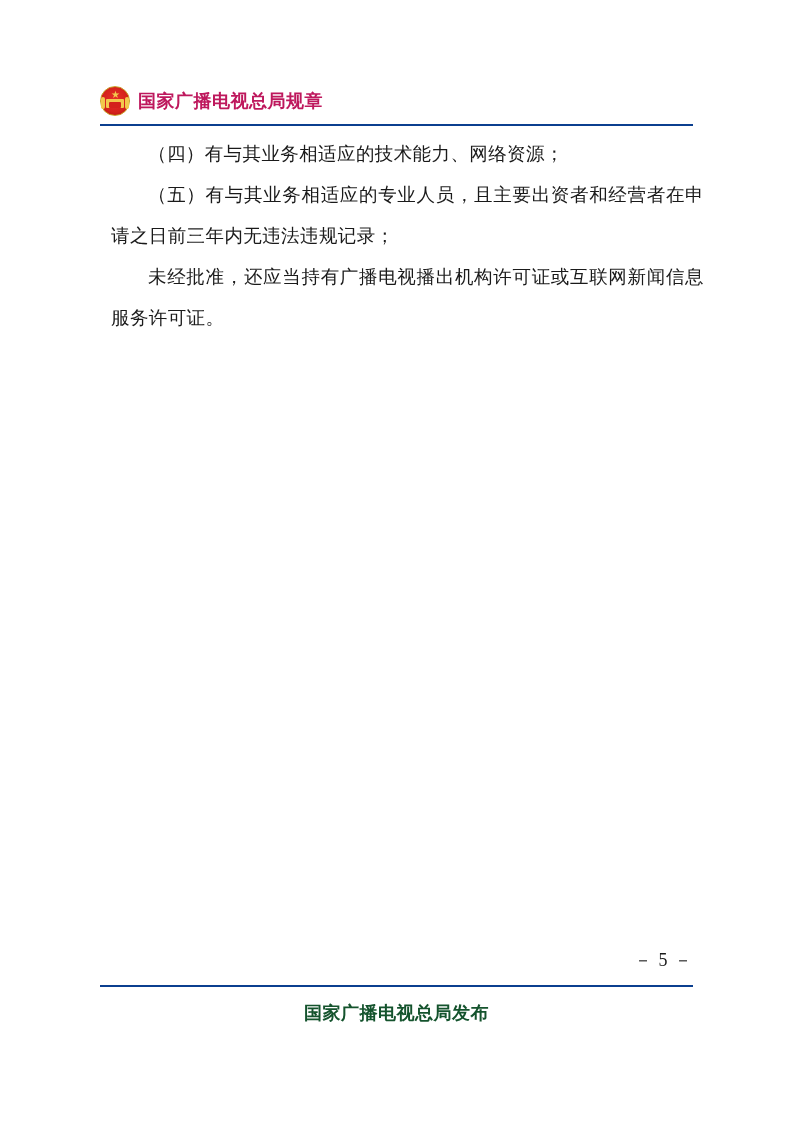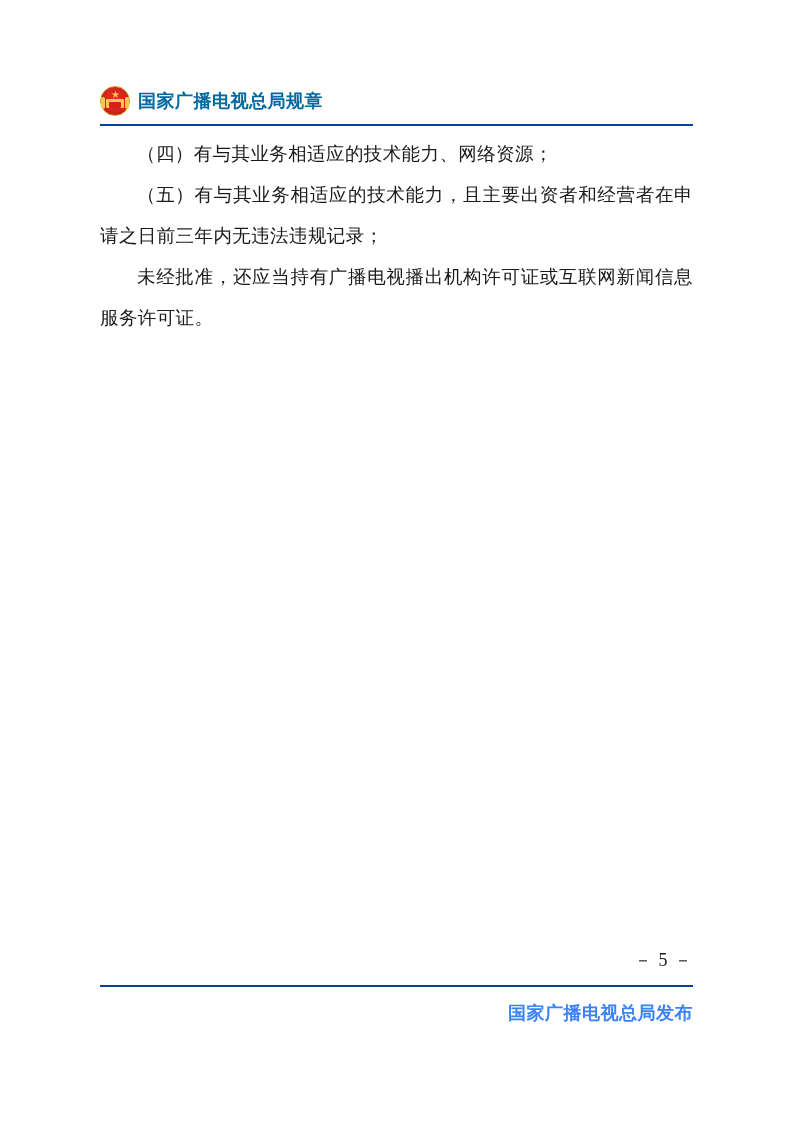--- a/index.html
+++ b/index.html
@@ -79,38 +79,38 @@
     background: #f2c94c;
     border-radius: 2px;
   }
   .emblem .ear-l { left: 1px; }
   .emblem .ear-r { right: 1px; }
 
   .header-title {
     font-family: "Liberation Sans", "DejaVu Sans", sans-serif;
     font-weight: bold;
     font-size: 18px;
-    color: #0369a1;
+    color: #be185d;
     letter-spacing: 0.5px;
     white-space: nowrap;
   }
 
   .rule-top {
     position: absolute;
     left: 100px;
     top: 124px;
     width: 593px;
     height: 2px;
     background: #0b3f8f;
   }
 
   
   .content {
     position: absolute;
-    left: 100px;
+    left: 111px;
     top: 134px;
     width: 593px;
   }
   p {
     margin: 0 0 0 0;
     font-size: 18.5px;
     line-height: 41px;
     text-align: justify;
     text-justify: inter-ideograph;
     letter-spacing: 0.4px;
@@ -136,25 +136,25 @@
     top: 985px;
     width: 593px;
     height: 2px;
     background: #0b3f8f;
   }
   .footer-title {
     position: absolute;
     left: 100px;
     top: 1001px;
     width: 593px;
-    text-align: right;
+    text-align: center;
     font-family: Liberation Sans, sans-serif;
     font-weight: bold;
     font-size: 18px;
-    color: #3b82f6;
+    color: #14532d;
     letter-spacing: 0.5px;
   }
 </style>
 </head>
 <body>
 
 <div class="page">
 
   <div class="header">
     <span class="emblem">
@@ -164,21 +164,21 @@
       <span class="star">★</span>
       <span class="gate"></span>
     </span>
     <span class="header-title">国家广播电视总局规章</span>
   </div>
 
   <div class="rule-top"></div>
 
   <div class="content">
     <p class="indent">（四）有与其业务相适应的技术能力、网络资源；</p>
-    <p class="indent">（五）有与其业务相适应的技术能力，且主要出资者和经营者在申请之日前三年内无违法违规记录；</p>
+    <p class="indent">（五）有与其业务相适应的专业人员，且主要出资者和经营者在申请之日前三年内无违法违规记录；</p>
     <p class="indent">未经批准，还应当持有广播电视播出机构许可证或互联网新闻信息服务许可证。</p>
   </div>
 
   <div class="page-number">－ 5 －</div>
   <div class="rule-bottom"></div>
   <div class="footer-title">国家广播电视总局发布</div>
 
 </div>
 
 </body></html>

